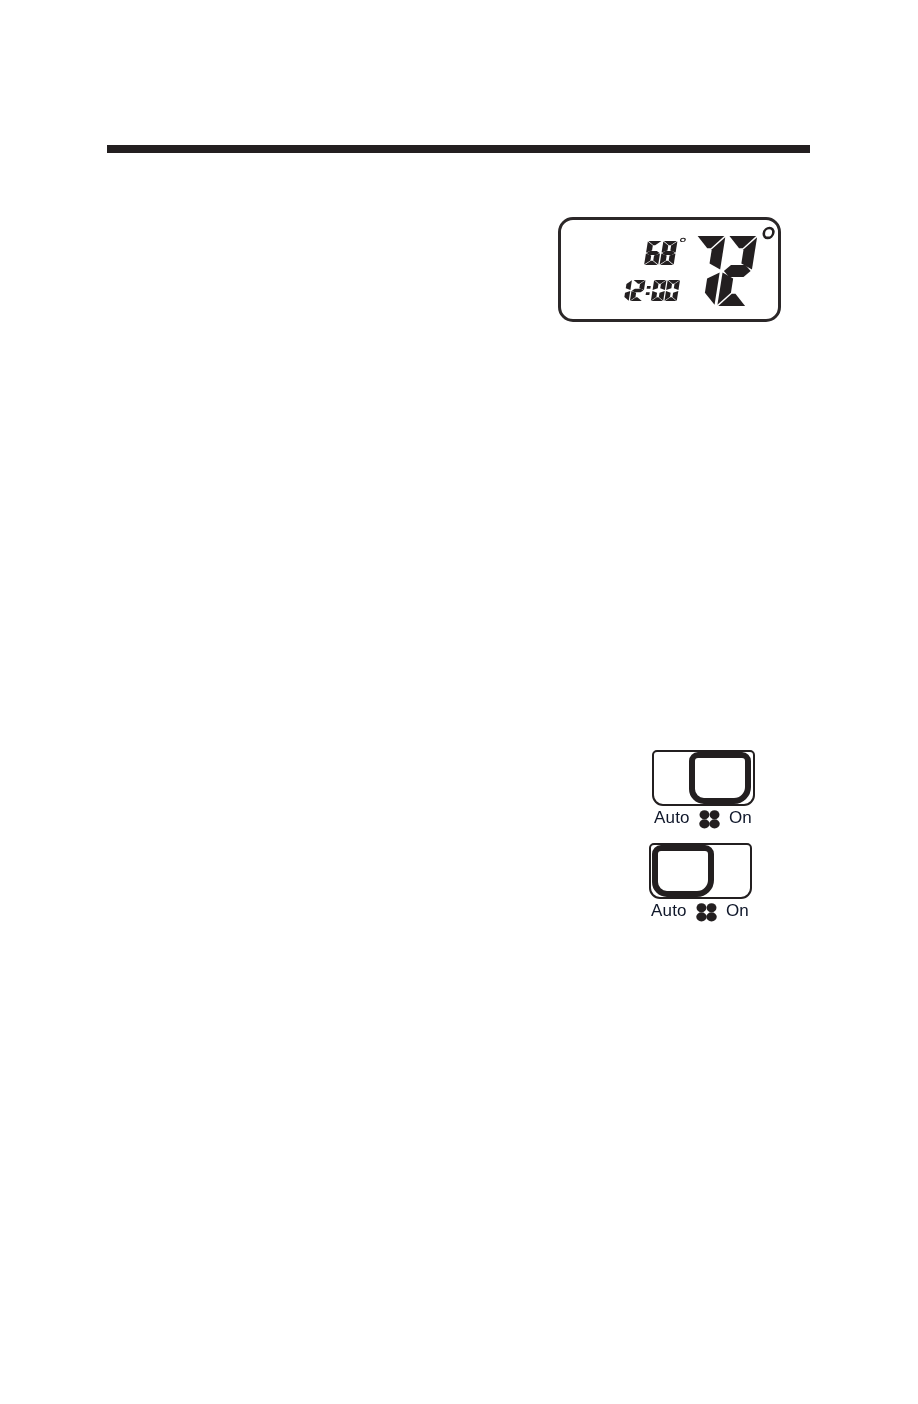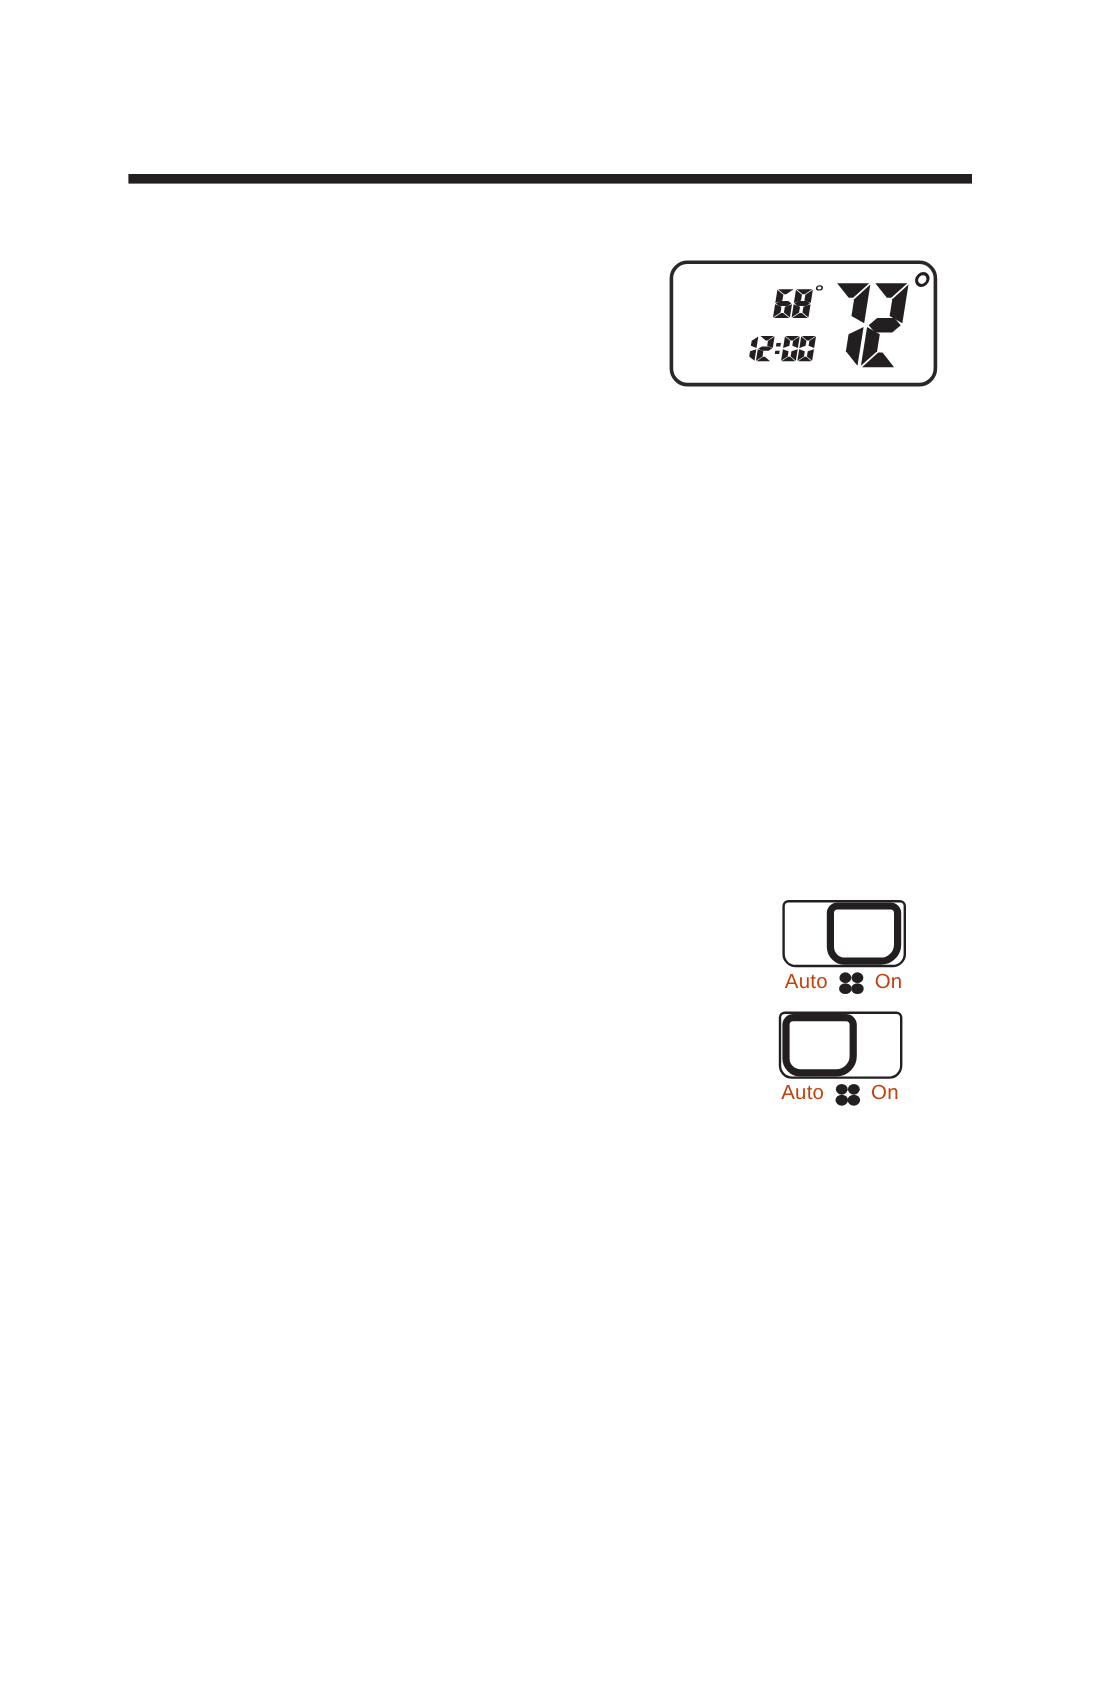--- a/index.html
+++ b/index.html
@@ -66,21 +66,21 @@
   .knob.pos-auto { left: 1px; }
   .switch-labels {
     box-sizing: border-box;
     width: 103px;
     margin-top: 2px;
     padding: 0 3px 0 2px;
     display: flex;
     justify-content: space-between;
     font-size: 17px;
     letter-spacing: 0.2px;
-    color: #c2410c;
+    color: #0f172a;
     height: 20px;
   }
   .fan-icon-wrap { display: inline-flex; align-items: center; margin-top: 2px; }
   .fan-icon-wrap svg { display: block; }
 </style>
 </head>
 <body>
 
 <div class="page">
 

